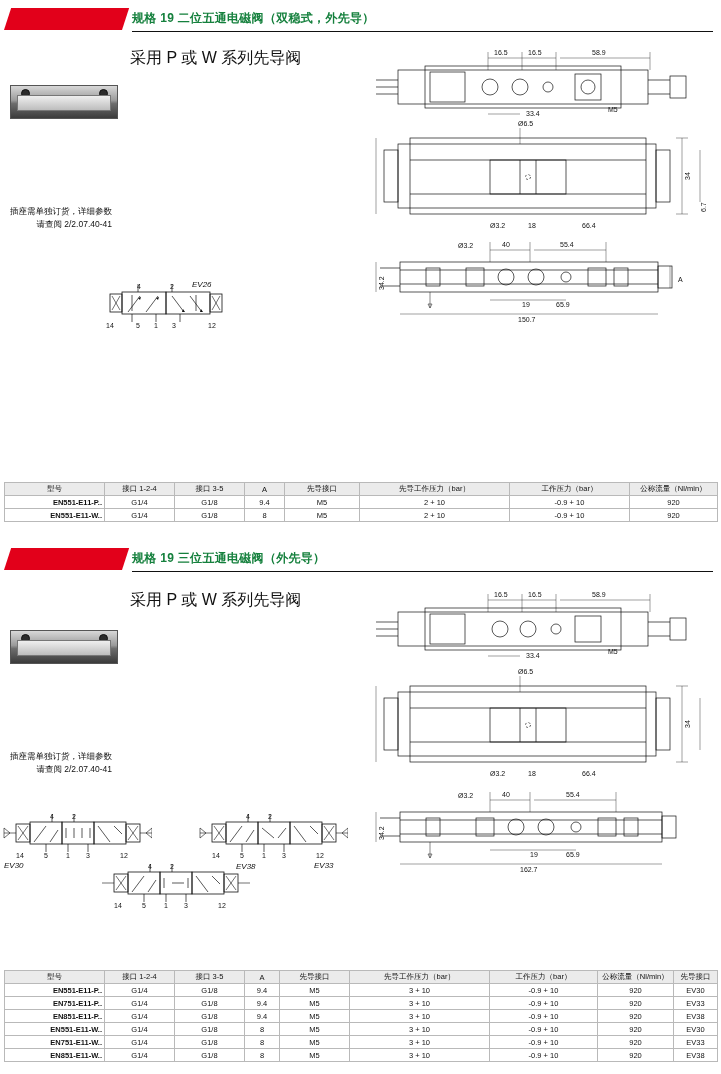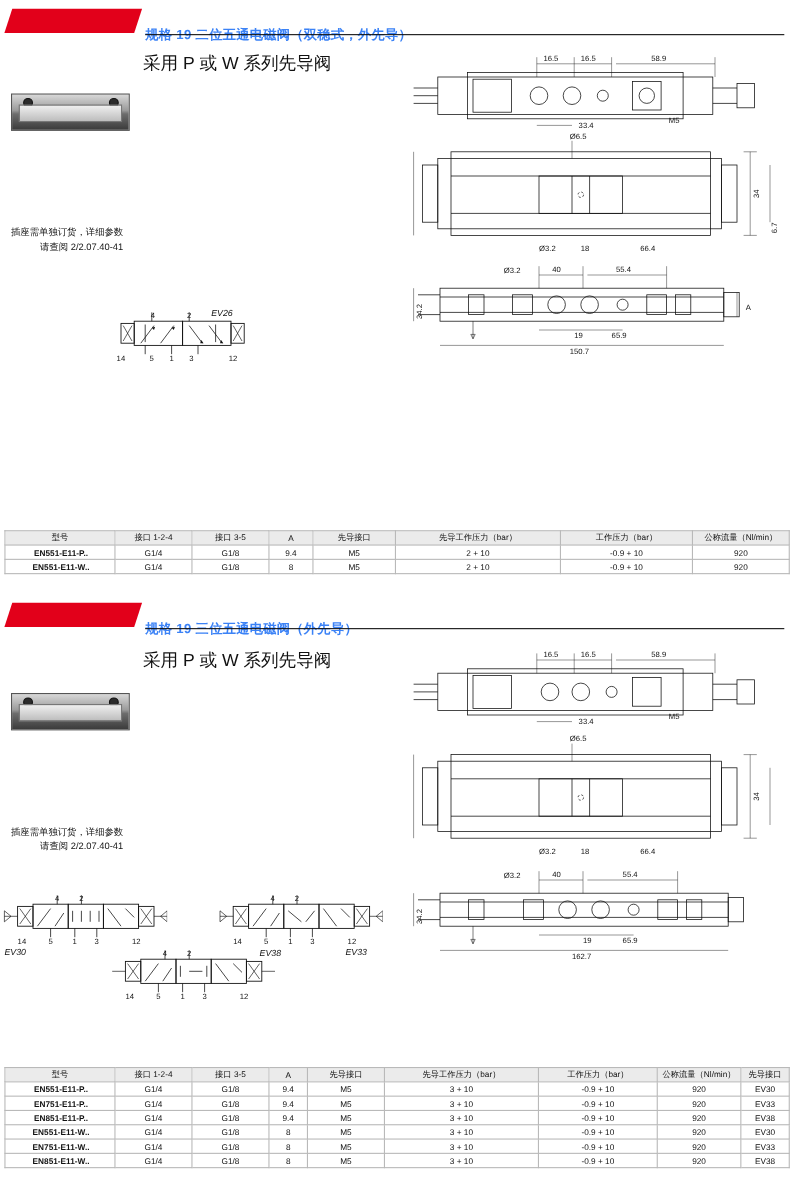--- a/index.html
+++ b/index.html
@@ -18,22 +18,22 @@
   
   .hdr { position: relative; height: 34px; }
   .hdr .redbar {
     position:absolute; left:0; top:4px;
     width:118px; height:22px;
     background:#e2001a;
     transform: skewX(-18deg);
     transform-origin: left bottom;
   }
   .hdr .title {
-    position:absolute; left:128px; top:19px;
-    font-size:12px; font-weight:bold; color:#3b82f6;
+    position:absolute; left:128px; top:6px;
+    font-size:12px; font-weight:bold; color:#15803d;
     letter-spacing:0.3px;
   }
   .hdr .rule {
     position:absolute; left:128px; right:4px; top:27px;
     border-bottom:1px solid #111;
   }
 
   .subtitle { position:absolute; font-size:16px; color:#111; }
 
   
@@ -71,21 +71,21 @@
     padding: 1px 2px;
     text-align: center;
     height: 13px;
     white-space: nowrap;
     overflow: hidden;
   }
   table.spec thead th {
     background: #ebebeb;
     font-weight: normal;
   }
-  table.spec td.model { text-align:center; font-weight:bold; padding-left:4px; }
+  table.spec td.model { text-align:right; font-weight:bold; padding-left:4px; }
   .tablewrap { position:absolute; left:4px; }
 
   .lbl { font-size:7px; fill:#111; font-family:"Liberation Sans", sans-serif; }
   .lbl-i { font-size:8px; fill:#111; font-style:italic; font-family:"Liberation Sans", sans-serif;}
 </style>
 </head>
 <body>
 
 <div class="section" style="position:absolute;left:0;top:0;width:721px;height:540px;">
 

